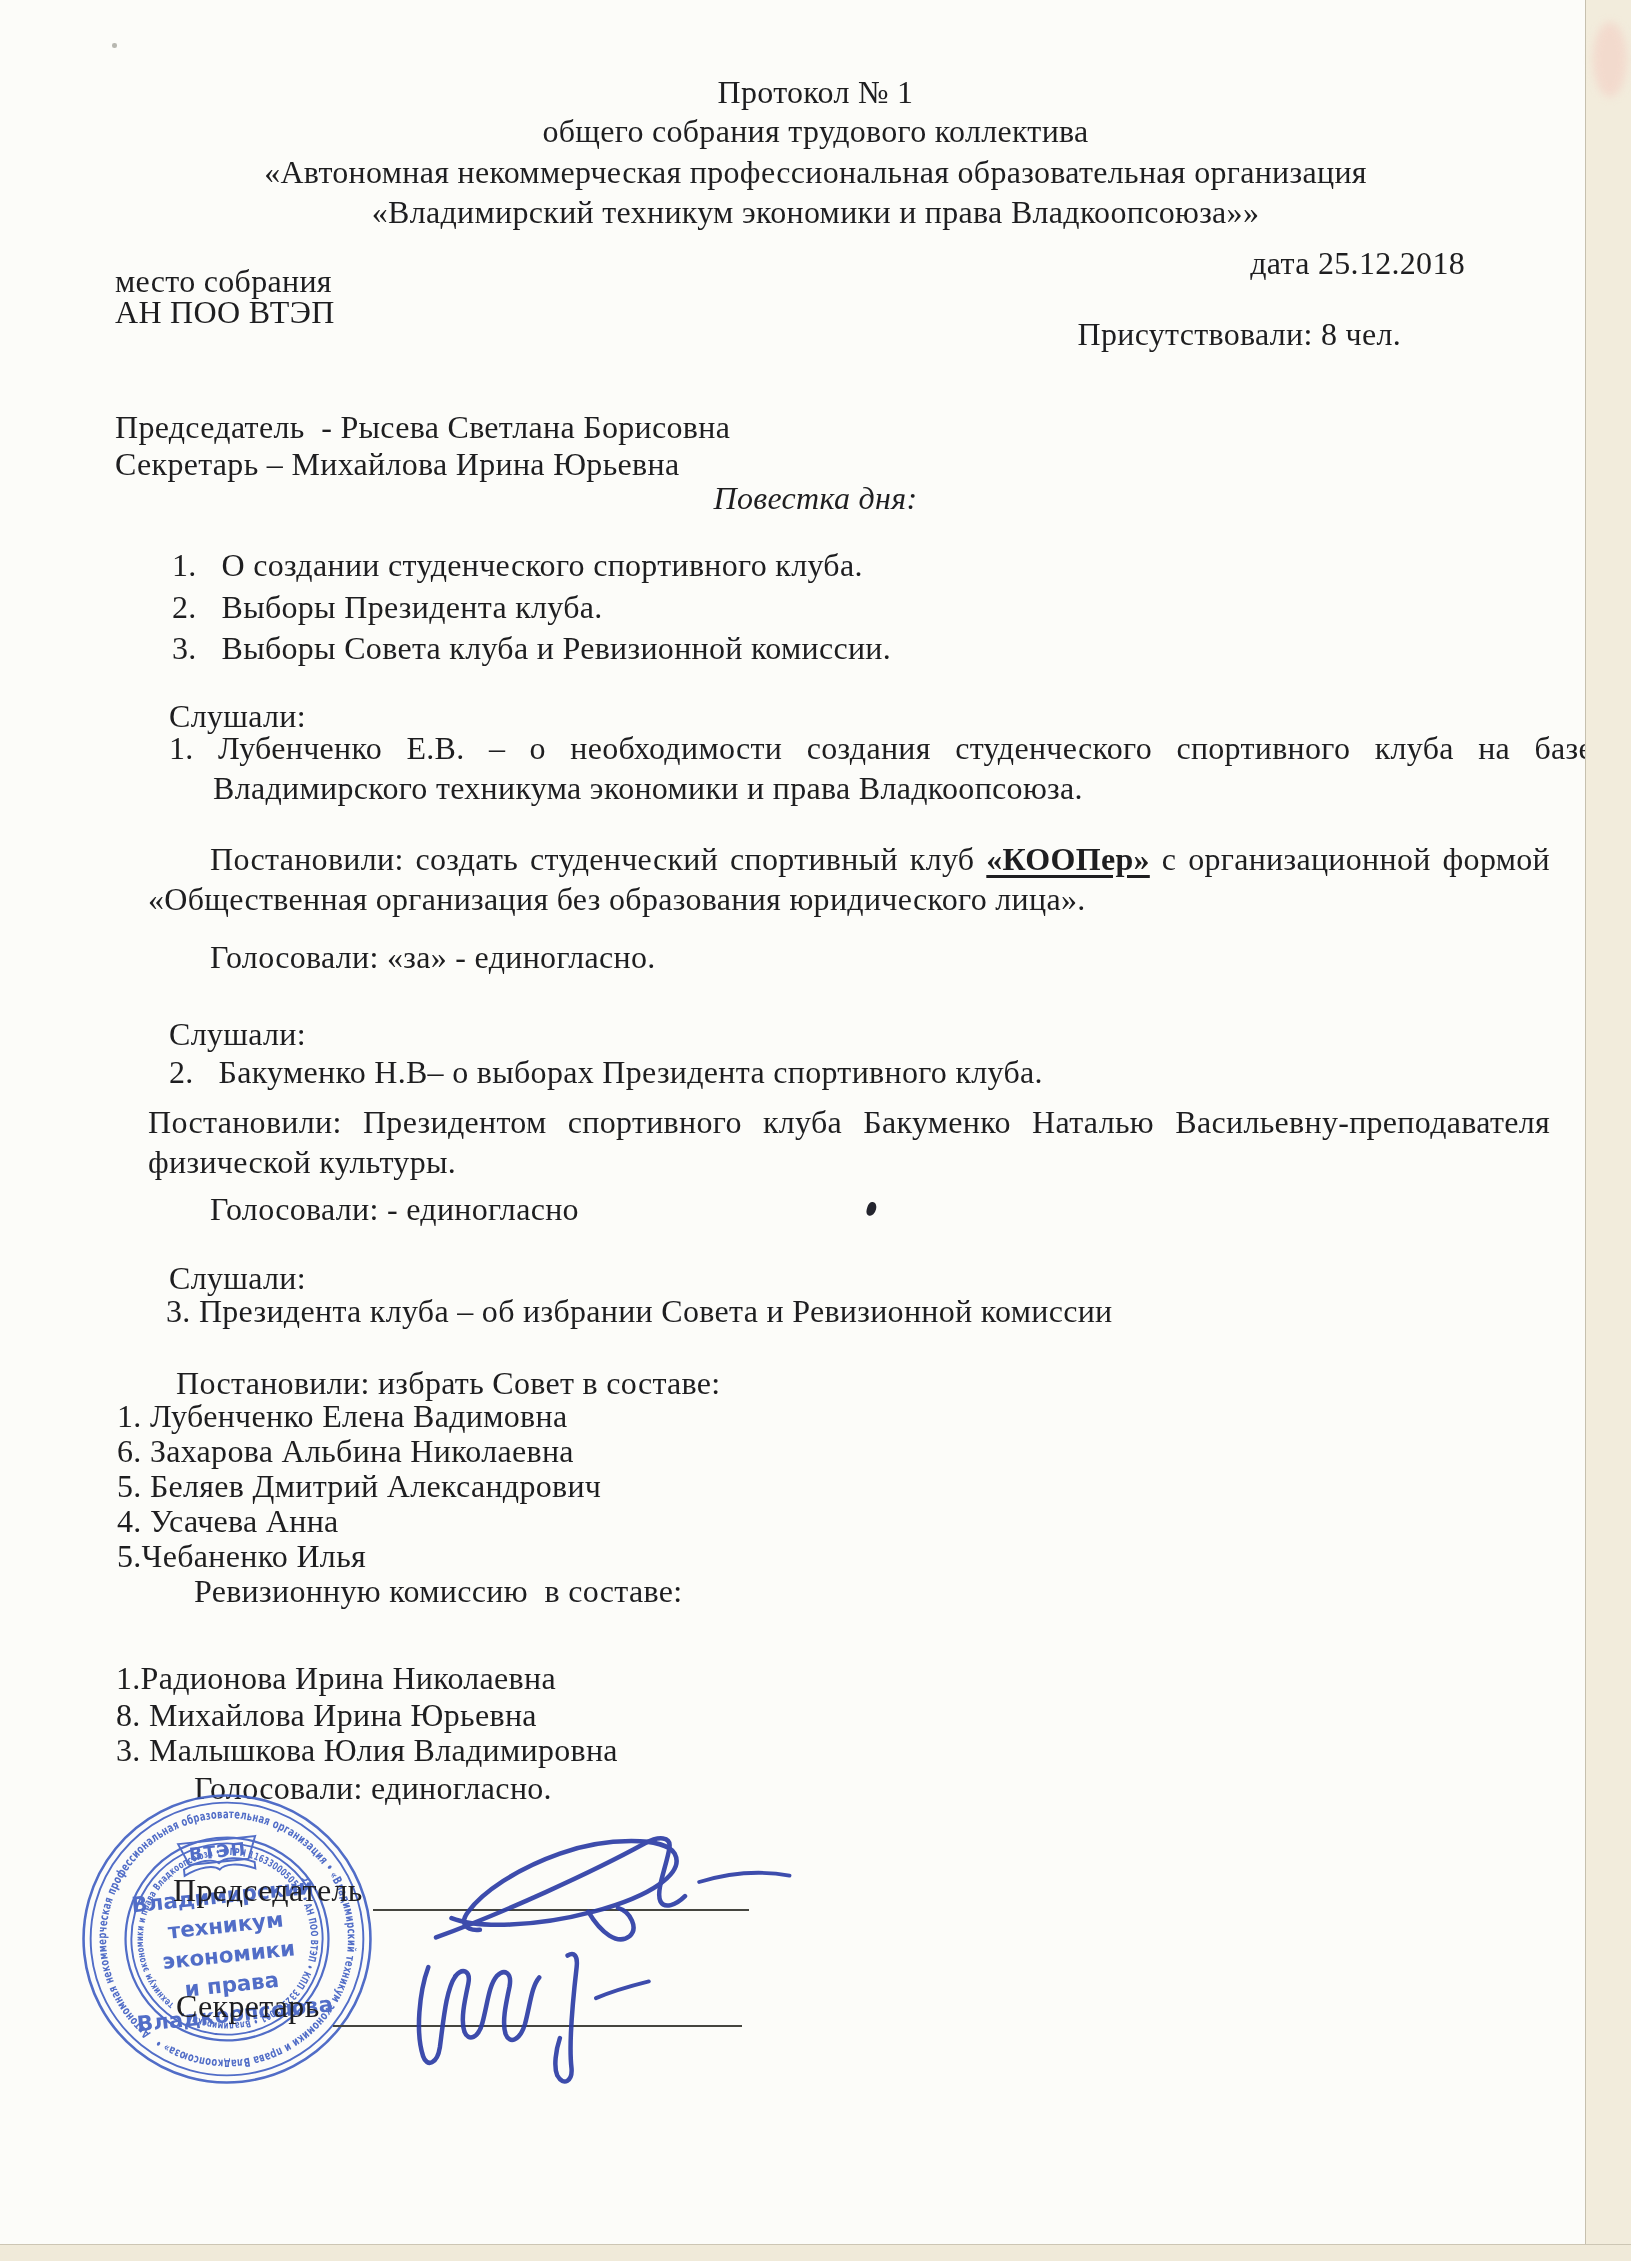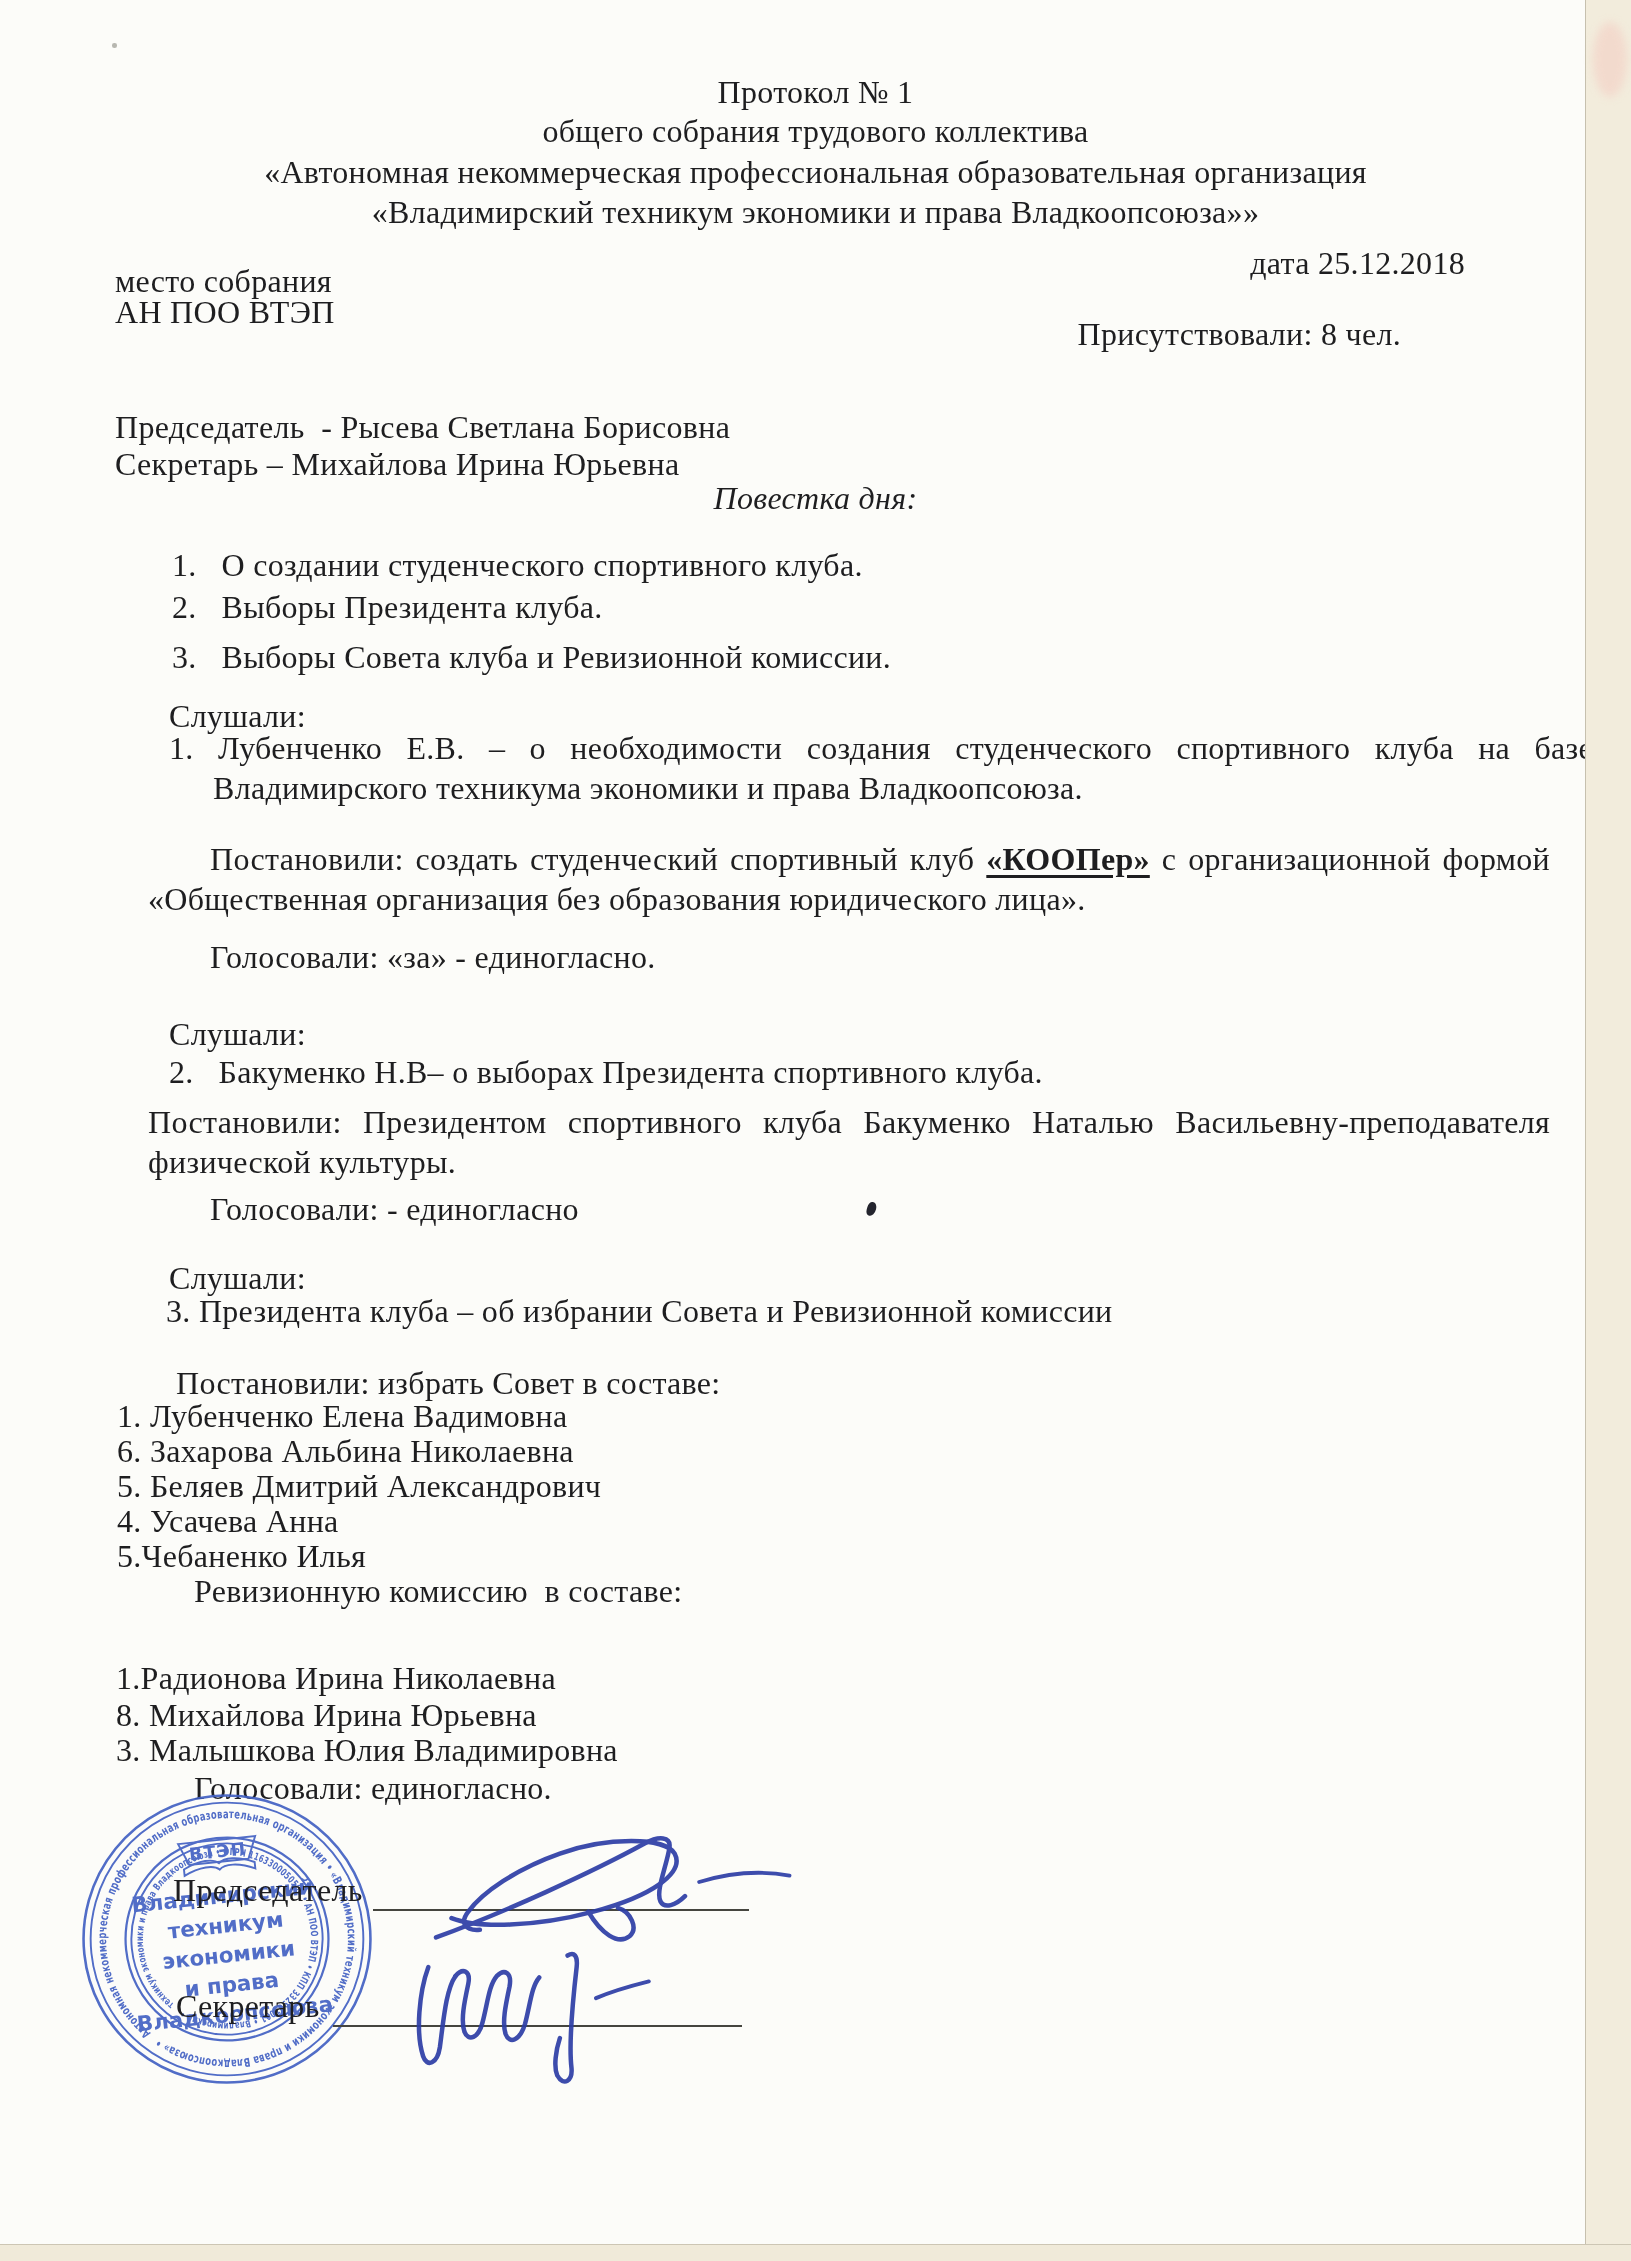--- a/index.html
+++ b/index.html
@@ -44,21 +44,21 @@
   <div class="ln" style="top:261px; left:115px;">место собрания</div>
   <div class="ln" style="top:292px; left:115px;">АН ПОО ВТЭП</div>
   <div class="ln" style="top:314px; right:230px;">Присутствовали: 8 чел.</div>
 
   <div class="ln" style="top:444px; left:115px;">Секретарь – Михайлова Ирина Юрьевна</div>
   <div class="ln" style="top:407px; left:115px;">Председатель  - Рысева Светлана Борисовна</div>
 
   <div class="ln center" style="top:478px;font-style:italic;">Повестка дня:</div>
   <div class="ln" style="top:545px; left:172px;">1.   О создании студенческого спортивного клуба.</div>
   <div class="ln" style="top:587px; left:172px;">2.   Выборы Президента клуба.</div>
-  <div class="ln" style="top:628px; left:172px;margin-top:9px;">3.   Выборы Совета клуба и Ревизионной комиссии.</div>
+  <div class="ln" style="top:628px; left:172px;">3.   Выборы Совета клуба и Ревизионной комиссии.</div>
 
   <div class="ln" style="top:696px; left:169px;">Слушали:</div>
   <div class="ln just hang" style="top:728px; left:169px; width:1380px;">1.  Лубенченко Е.В. – о необходимости создания студенческого спортивного клуба на базе Владимирского техникума экономики и права Владкоопсоюза.</div>
   <div class="ln just ind" style="top:839px; left:148px; width:1402px;"><span>Постановили: создать студенческий спортивный клуб </span><span class="term">«КООПер»</span><span> с организационной формой «Общественная организация без образования юридического лица».</span></div>
   <div class="ln" style="top:937px; left:210px;">Голосовали: «за» - единогласно.</div>
 
   <div class="ln" style="top:1014px; left:169px;">Слушали:</div>
   <div class="ln" style="top:1052px; left:169px;">2.   Бакуменко Н.В– о выборах Президента спортивного клуба.</div>
   <div class="ln just" style="top:1102px; left:148px; width:1402px;">Постановили: Президентом спортивного клуба Бакуменко Наталью Васильевну-преподавателя физической культуры.</div>
   <div class="ln" style="top:1189px; left:210px;">Голосовали: - единогласно</div>

